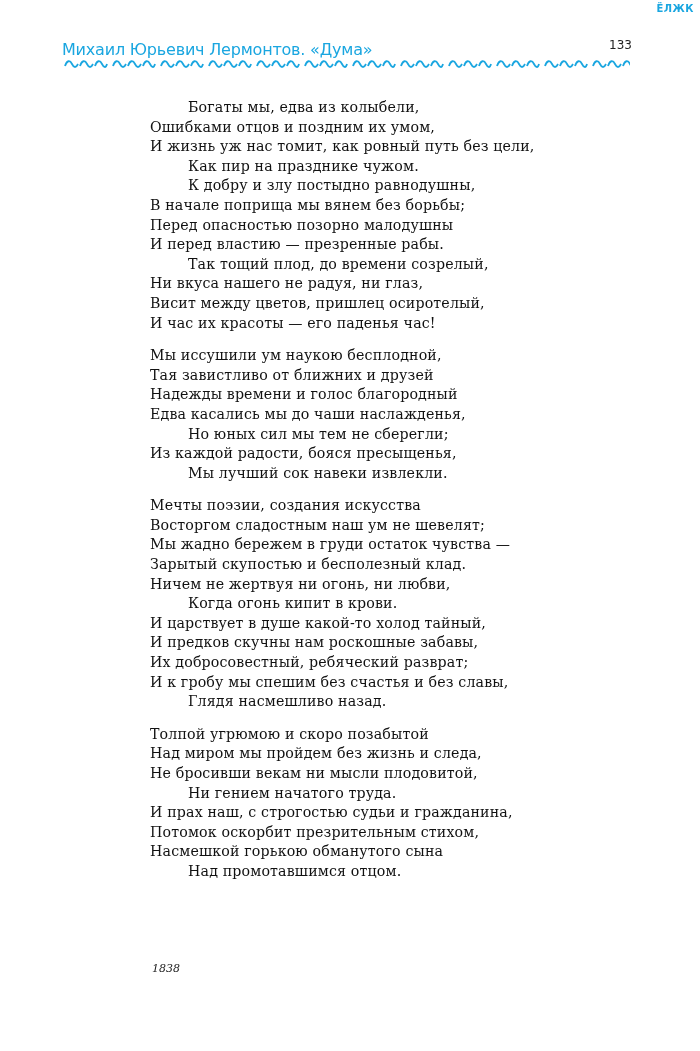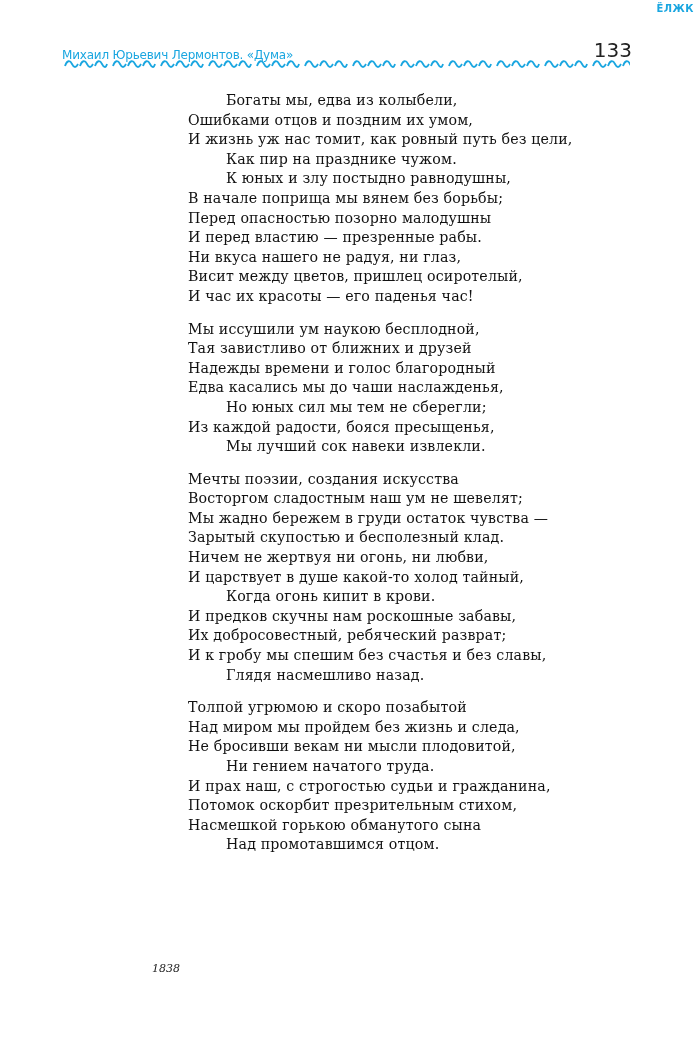--- a/index.html
+++ b/index.html
@@ -28,58 +28,57 @@
     .running-head {
       position: absolute;
       top: 40px;
       left: 62px;
       width: 570px;
       height: 18px;
     }
     .running-title {
       position: absolute;
       left: 0;
-      top: 8px;
+      top: 0;
       font-family: "DejaVu Sans", sans-serif;
-      font-size: 12px;
+      font-size: 16px;
       color: #1aa6e0;
       letter-spacing: -0.2px;
     }
     .page-number {
       position: absolute;
       right: 0;
       top: -2px;
       font-family: "DejaVu Sans", sans-serif;
-      font-size: 20px;
+      font-size: 12px;
       color: #222222;
     }
     .ornament {
       position: absolute;
       top: 59px;
       left: 64px;
       width: 566px;
       height: 12px;
       display: flex;
       gap: 4px;
       overflow: hidden;
     }
     .orn-unit {
       flex: 0 0 auto;
       width: 44px;
       height: 10px;
     }
     .poem {
       position: absolute;
-      top: 91px;
+      top: 98px;
       left: 150px;
       width: 480px;
       font-size: 14.2px;
       line-height: 19.6px;
       letter-spacing: 0.15px;
-      margin-left: 38px;
     }
     .stanza {
       margin: 0 0 13px 0;
     }
     .line {
       white-space: nowrap;
       display: block;
     }
     .line.indent {
       padding-left: 38px;
@@ -141,45 +140,46 @@
       <path d="M1 7 C3 1, 6 1, 8 5 C10 9, 12 9, 14 5 M16 7 C18 1, 21 1, 23 5 C25 9, 27 9, 29 5 M31 7 C33 1, 36 1, 38 5 C40 9, 42 9, 43 5" fill="none" stroke="#1aa6e0" stroke-width="1.8"></path>
     </svg>
   </div>
 
 <div class="poem" id="poem">
     <div class="stanza">
       <span class="line indent">Богаты мы, едва из колыбели,</span>
       <span class="line">Ошибками отцов и поздним их умом,</span>
       <span class="line">И жизнь уж нас томит, как ровный путь без цели,</span>
       <span class="line indent">Как пир на празднике чужом.</span>
-      <span class="line indent">К юных и злу постыдно равнодушны,</span>
+      <span class="line indent">К добру и злу постыдно равнодушны,</span>
       <span class="line">В начале поприща мы вянем без борьбы;</span>
       <span class="line">Перед опасностью позорно малодушны</span>
       <span class="line">И перед властию — презренные рабы.</span>
+      <span class="line indent">Так тощий плод, до времени созрелый,</span>
       <span class="line">Ни вкуса нашего не радуя, ни глаз,</span>
       <span class="line">Висит между цветов, пришлец осиротелый,</span>
       <span class="line">И час их красоты — его паденья час!</span>
     </div>
     <div class="stanza">
       <span class="line">Мы иссушили ум наукою бесплодной,</span>
       <span class="line">Тая завистливо от ближних и друзей</span>
       <span class="line">Надежды времени и голос благородный</span>
       <span class="line">Едва касались мы до чаши наслажденья,</span>
       <span class="line indent">Но юных сил мы тем не сберегли;</span>
       <span class="line">Из каждой радости, бояся пресыщенья,</span>
       <span class="line indent">Мы лучший сок навеки извлекли.</span>
     </div>
     <div class="stanza">
       <span class="line">Мечты поэзии, создания искусства</span>
       <span class="line">Восторгом сладостным наш ум не шевелят;</span>
       <span class="line">Мы жадно бережем в груди остаток чувства —</span>
       <span class="line">Зарытый скупостью и бесполезный клад.</span>
       <span class="line">Ничем не жертвуя ни огонь, ни любви,</span>
+      <span class="line indent">Когда огонь кипит в крови.</span>
       <span class="line">И царствует в душе какой-то холод тайный,</span>
-      <span class="line indent">Когда огонь кипит в крови.</span>
       <span class="line">И предков скучны нам роскошные забавы,</span>
       <span class="line">Их добросовестный, ребяческий разврат;</span>
       <span class="line">И к гробу мы спешим без счастья и без славы,</span>
       <span class="line indent">Глядя насмешливо назад.</span>
     </div>
     <div class="stanza">
       <span class="line">Толпой угрюмою и скоро позабытой</span>
       <span class="line">Над миром мы пройдем без жизнь и следа,</span>
       <span class="line">Не бросивши векам ни мысли плодовитой,</span>
       <span class="line indent">Ни гением начатого труда.</span>

